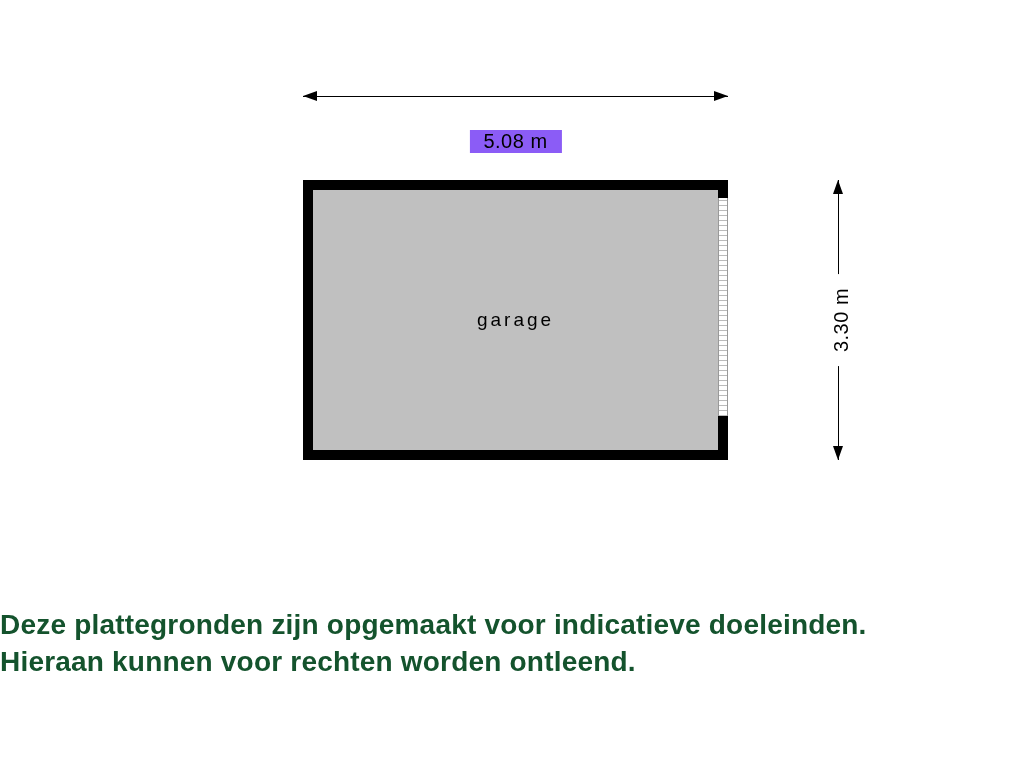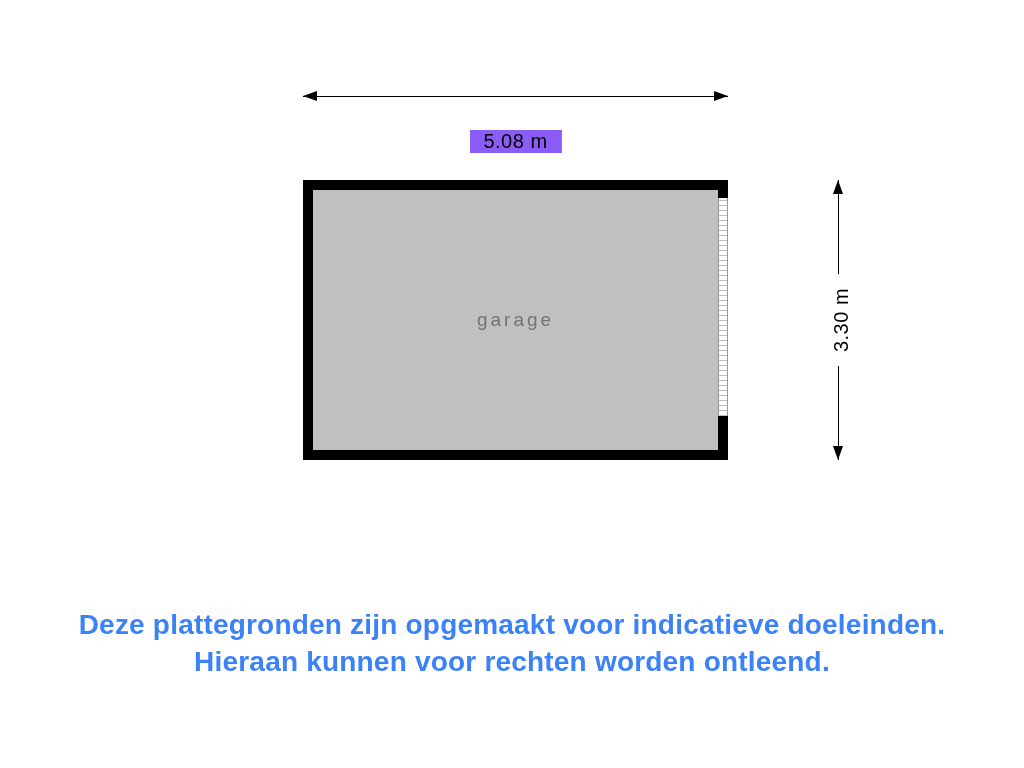--- a/index.html
+++ b/index.html
@@ -192,32 +192,32 @@
         transparent 1px,
         transparent 5px
       );
     }
     .room-label {
       position: absolute;
       top: 50%;
       left: 50%;
       transform: translate(-50%, -50%);
       font-size: 19px;
-      color: #737373;
+      color: #000000;
       letter-spacing: 3px;
     }
     .disclaimer {
       position: absolute;
       bottom: 88px;
       left: 0;
       width: 100%;
-      text-align: center;
+      text-align: left;
       font-size: 28px;
       font-weight: bold;
-      color: #3b82f6;
+      color: #14532d;
       line-height: 1.3;
       letter-spacing: 0.2px;
     }
   </style>
 </head>
 <body>
 
 <div class="canvas">
 
   <div class="dim-top">

